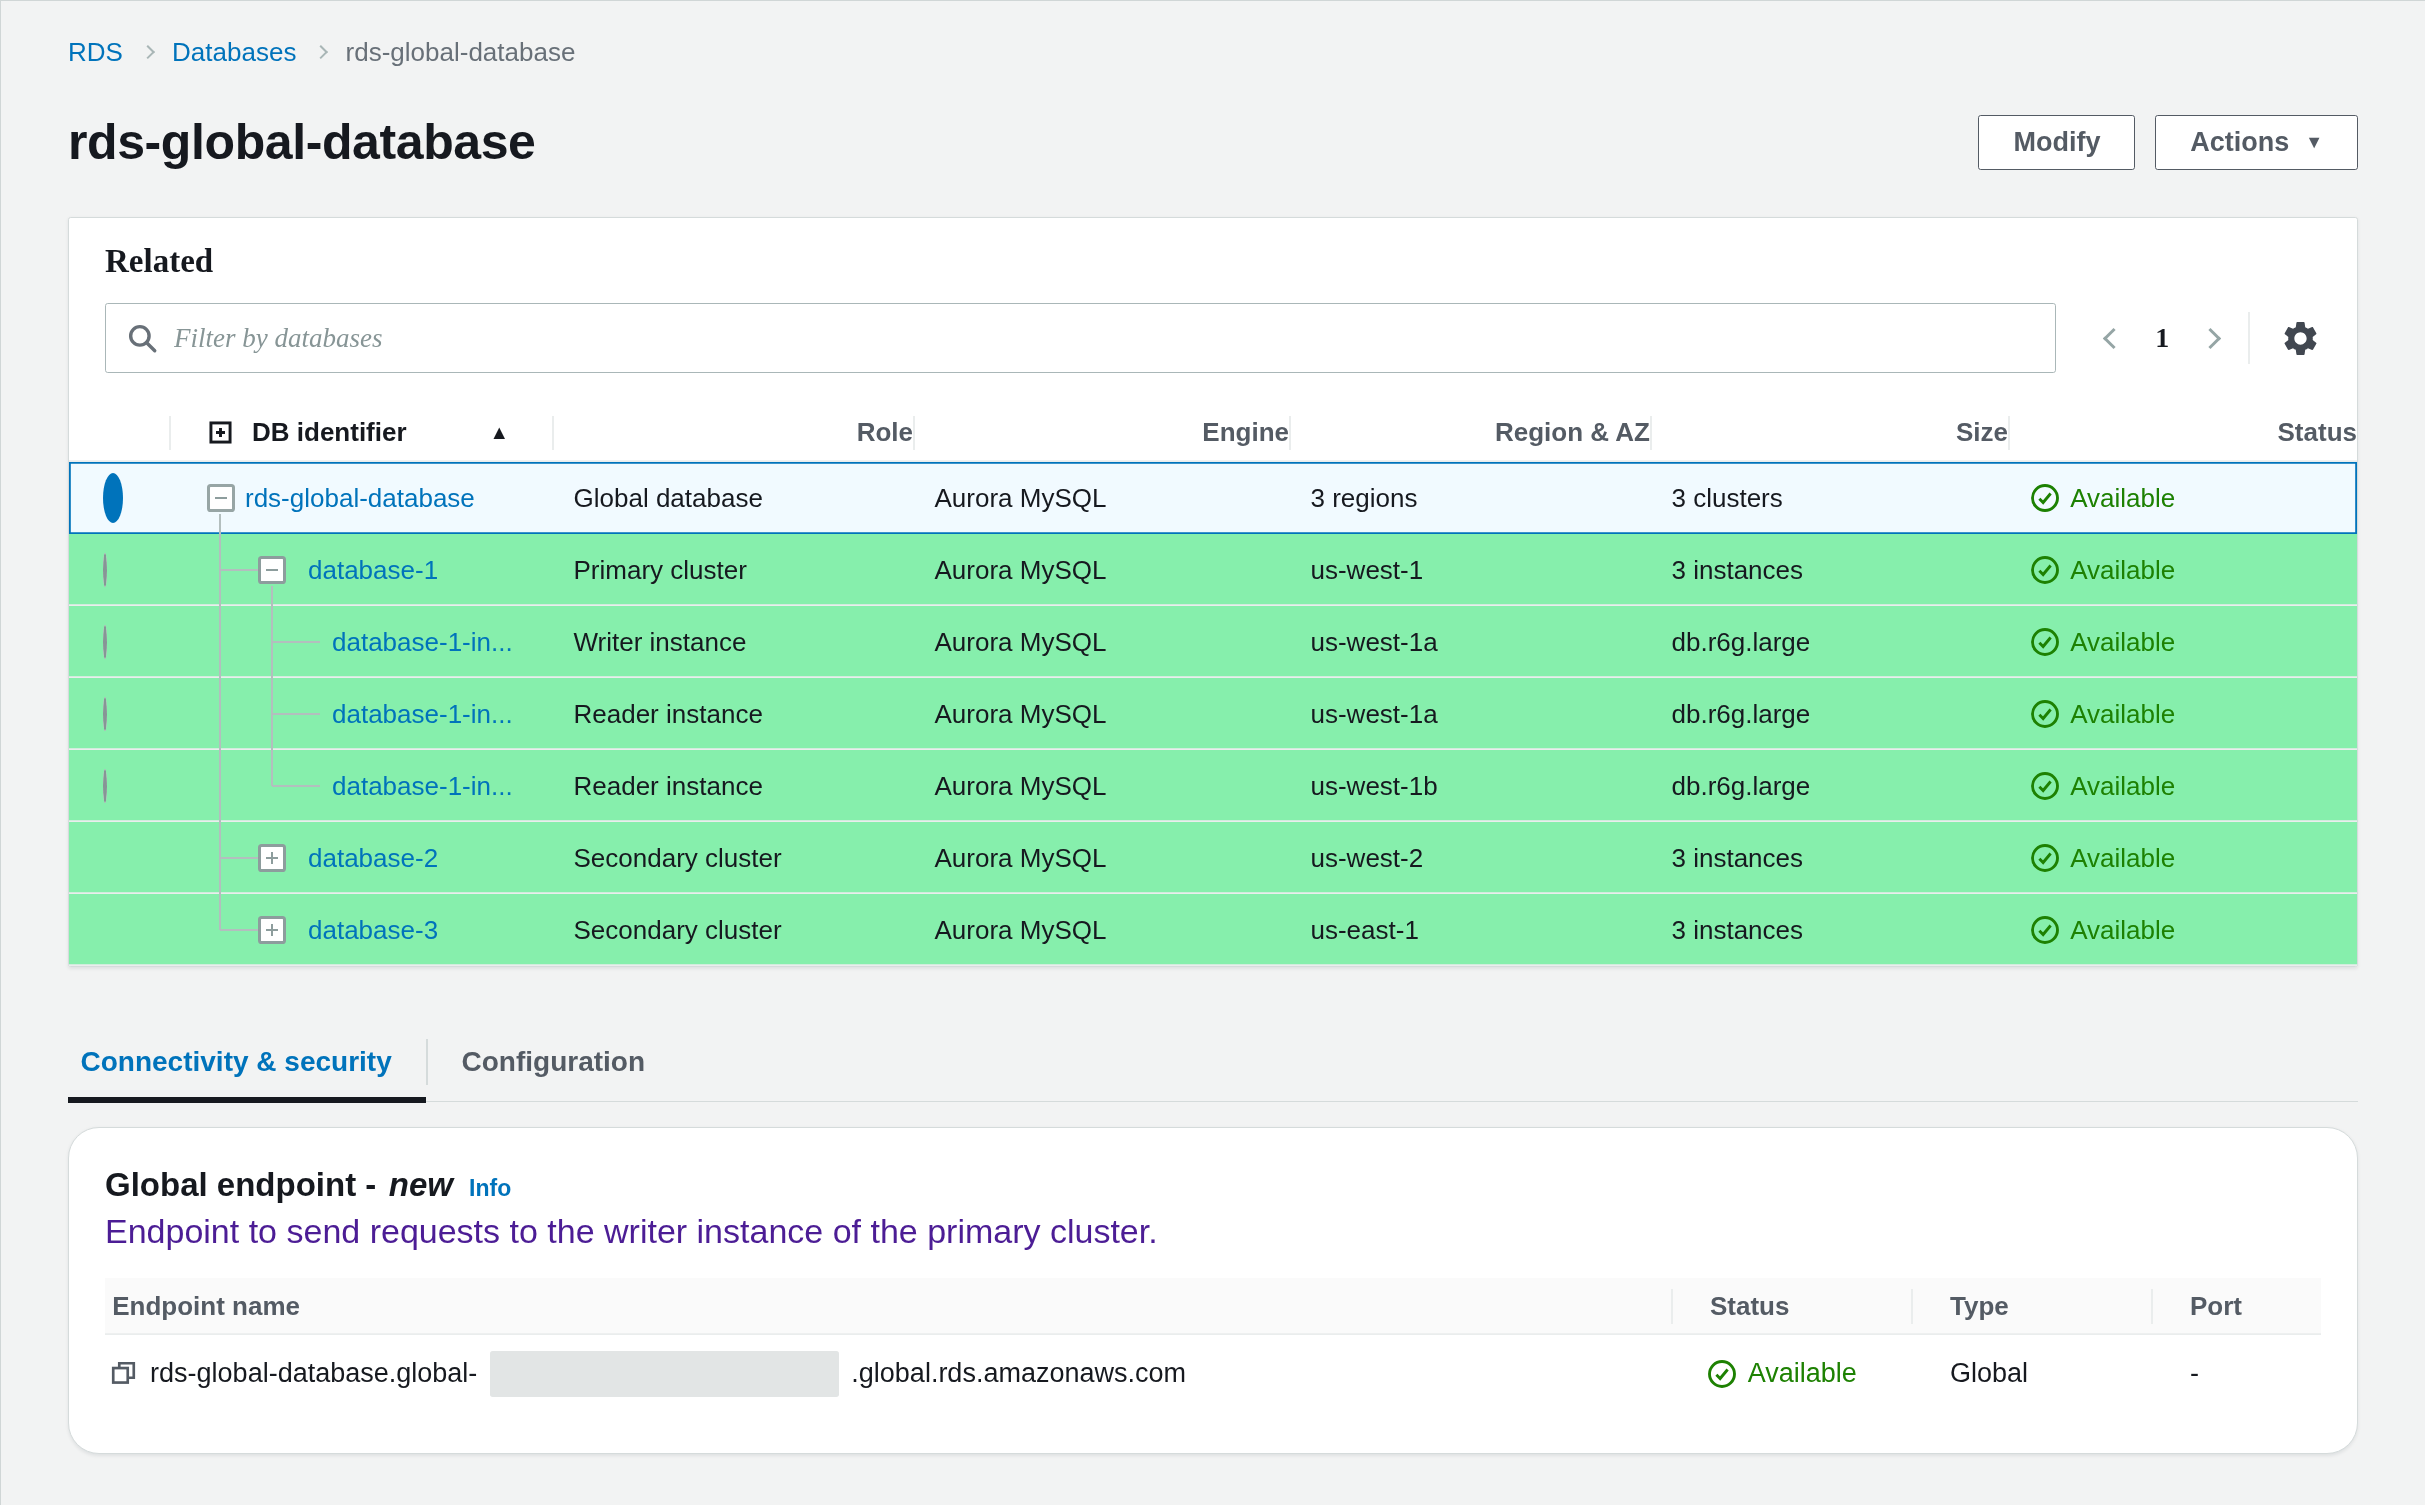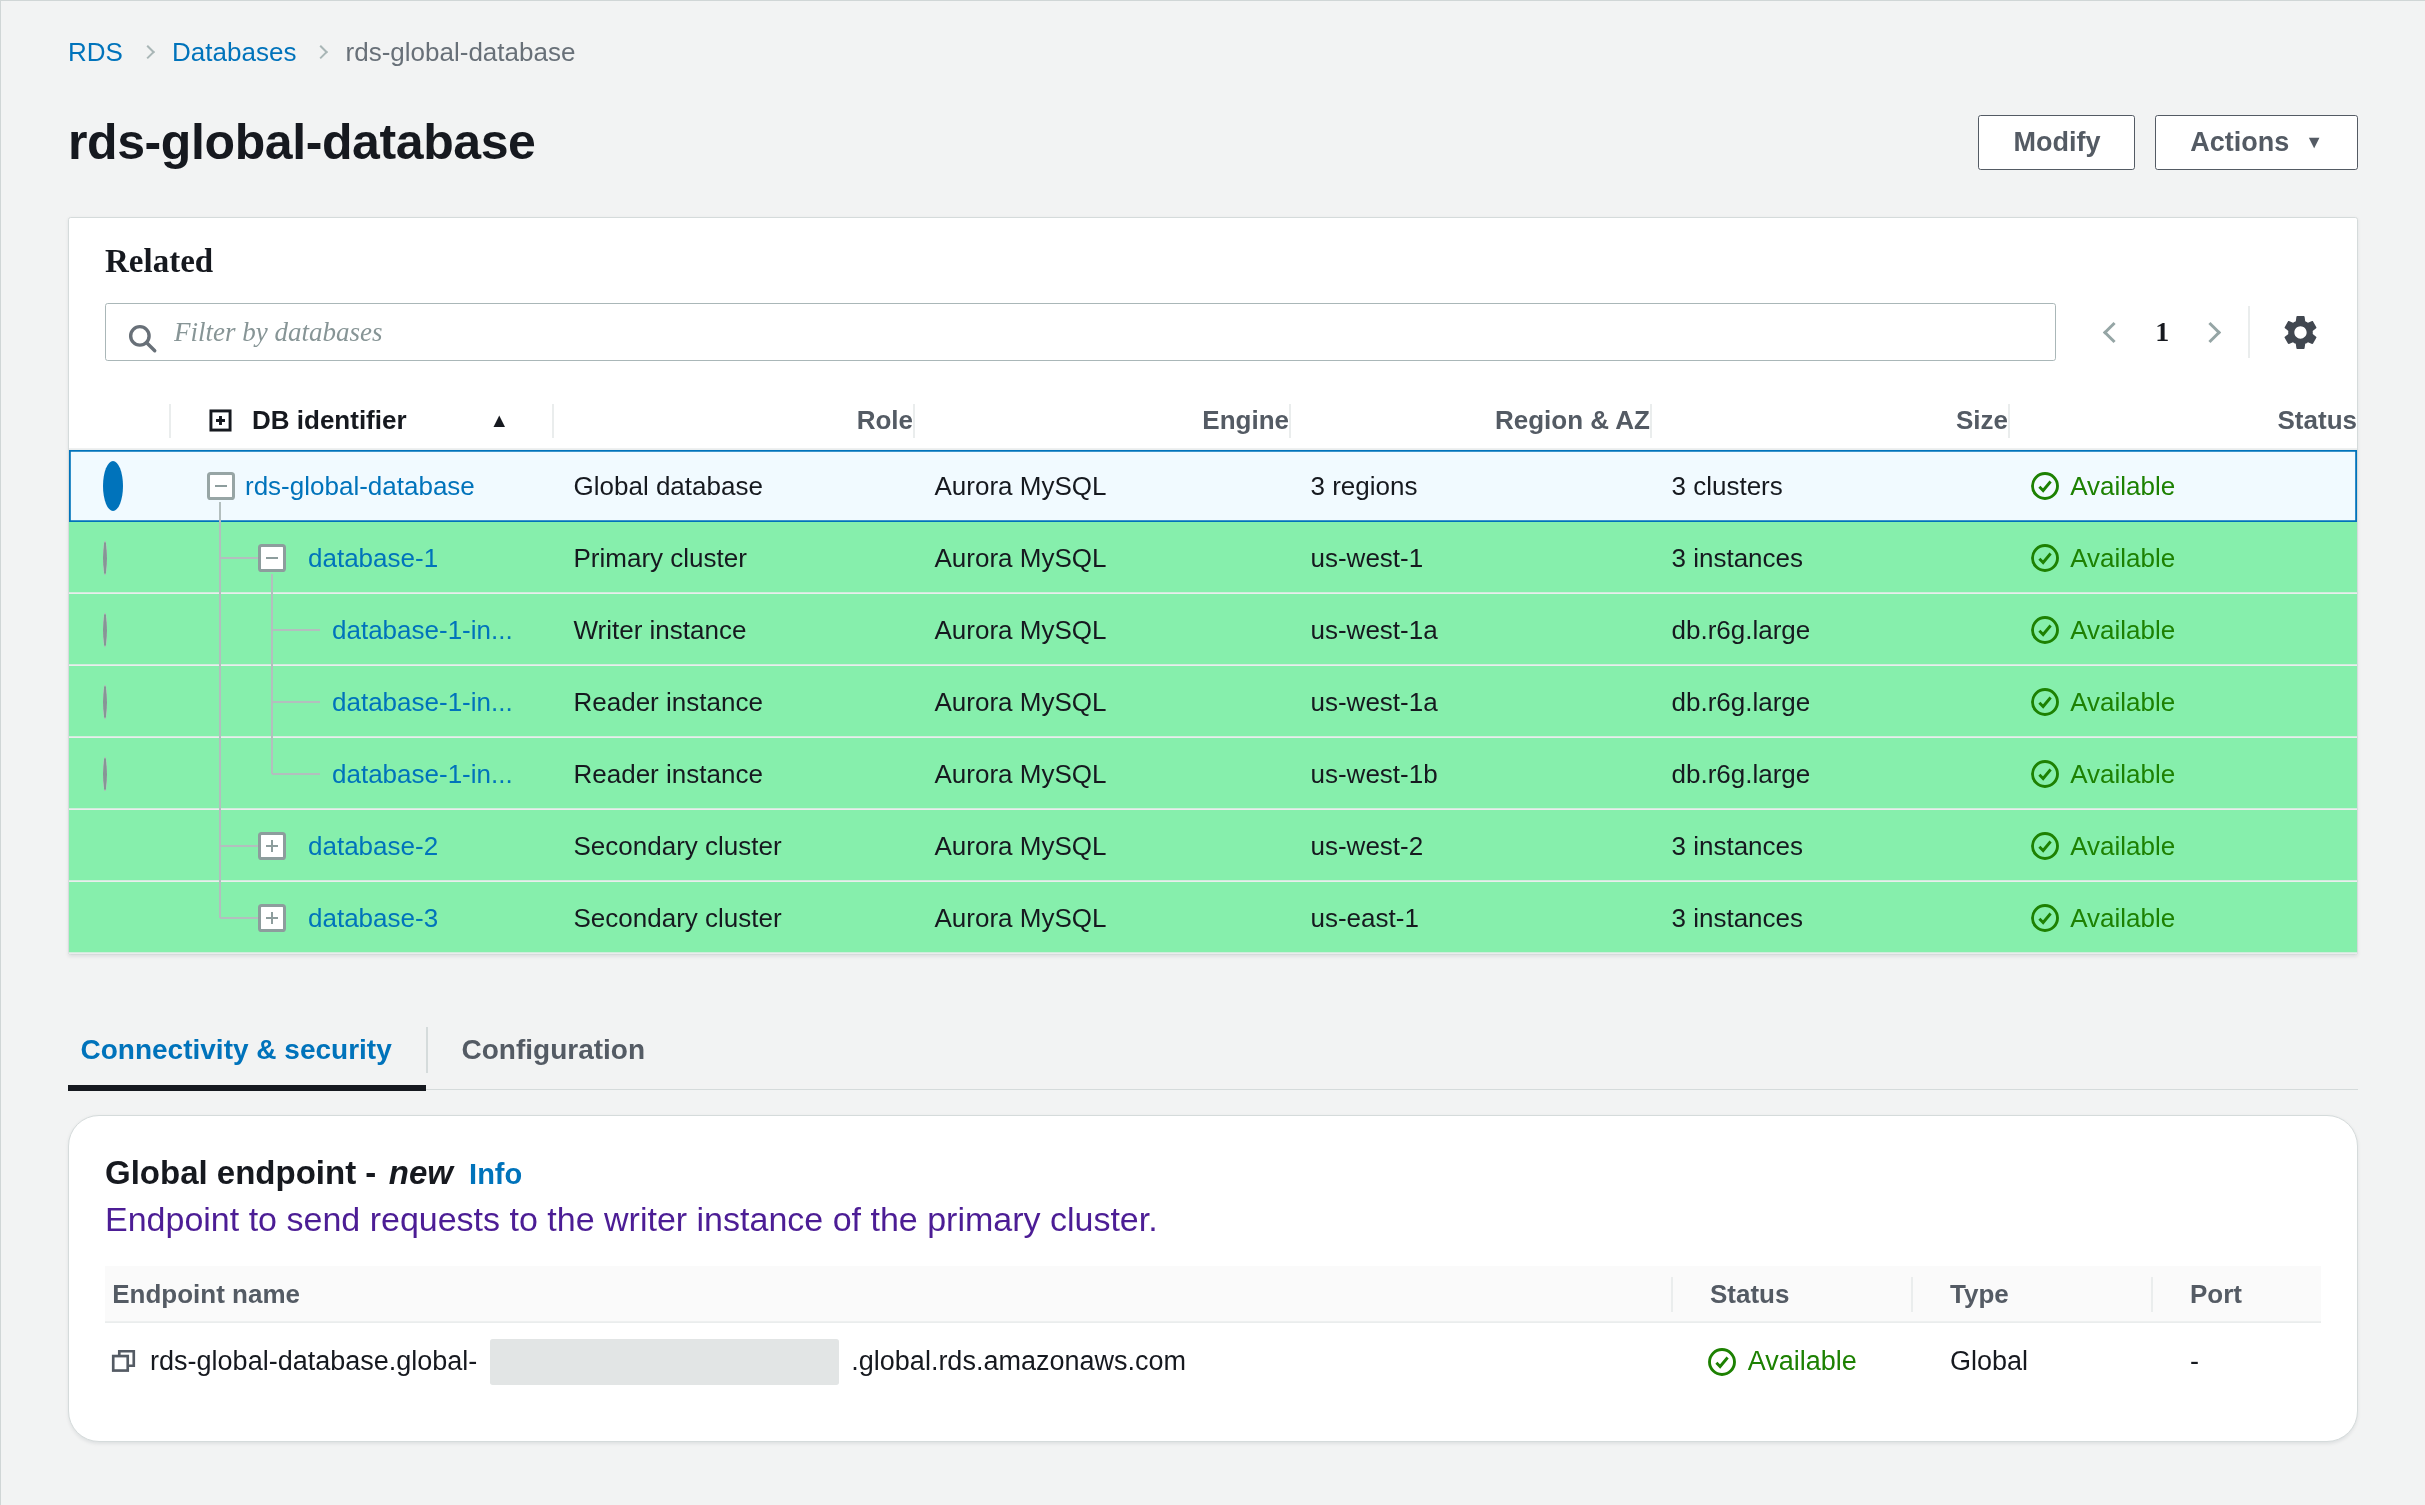--- a/index.html
+++ b/index.html
@@ -38,21 +38,21 @@
     box-shadow:0 1.8px 3.6px rgba(0,28,36,0.08);
   }
   .related-panel { margin-top:43px; }
   .panel-head { padding:25px 36px 30px 36px;font-family:Liberation Serif, serif; }
   .panel-head h2 { margin:0 0 23px 0; font-size:33px; font-weight:700; }
 
   
   .toolbar { display:flex; align-items:center; }
   .filter { flex:1; position:relative; margin-right:50px; }
   .filter input {
-    width:100%; height:58px; border:1.8px solid #aab7b8; border-radius:2.7px;
+    width:100%; height:70px; border:1.8px solid #aab7b8; border-radius:2.7px;
     font-size:27px; font-family:inherit; padding:0 21.5px 0 68px; color:#16191f; background:#fff;
   }
   .filter input::placeholder { color:#879596; font-style:italic; }
   .search-icon { position:absolute; left:19.7px; top:18px; }
   .pager { display:flex; align-items:center; }
   .pchev { display:inline-block; width:15px; height:15px; border-top:3.6px solid #95a5a5; border-right:3.6px solid #95a5a5; cursor:pointer; }
   .pchev.left  { transform:rotate(-135deg); }
   .pchev.right { transform:rotate(45deg); }
   .pagenum { font-size:28px; font-weight:700; margin:0 34px; }
   .tool-div { width:1.8px; height:52px; background:#eaeded; margin:0 30px; }
@@ -106,21 +106,21 @@
   .tab { height:79px; display:flex; align-items:center; padding:0 34px; font-size:28px; font-weight:700; color:#545b64; position:relative; cursor:pointer;text-align:center; }
   .tab.first { padding-left:12.5px; }
   .tab.active { color:#0073bb; }
   .tab.active::after { content:''; position:absolute; left:0; right:0; bottom:-1.8px; height:5.4px; background:#16191f; }
   .tab-div { width:1.8px; height:46px; background:#d5dbdb; align-self:center; }
 
   
   .endpoint-panel { margin-top:25px; padding:38px 36px 41px 36px;border-radius:31px; }
   .ep-title { margin:0; font-size:33px; font-weight:700; display:flex; align-items:baseline; gap:12.5px; }
   .ep-title em { font-style:italic; }
-  .info-link { color:#0073bb; font-size:29px; font-weight:700; text-decoration:none; cursor:pointer; margin-left:3.6px; }
+  .info-link { color:#0073bb; font-size:23px; font-weight:700; text-decoration:none; cursor:pointer; margin-left:3.6px; }
   .ep-desc { margin:8px 0 0 0; font-size:34px; color:#4c1d95; }
   .ep-table { margin-top:27px; }
   .ep-head, .ep-row {
     display:grid; grid-template-columns:1566px 240px 240px 1fr; align-items:center;
   }
   .ep-head { height:57px; background:#fafafa; box-shadow:inset 0 -1.8px #eaeded; font-size:26px; font-weight:700; color:#545b64; }
   .ep-hc { position:relative; height:100%; display:flex; align-items:center; padding-left:39px; }
   .ep-hc.first { padding-left:7.2px; }
   .ep-hc.div::before { content:''; position:absolute; left:0; top:10.7px; bottom:10.7px; width:1.8px; background:#eaeded; }
   .ep-row { height:77px; font-size:27px; }

